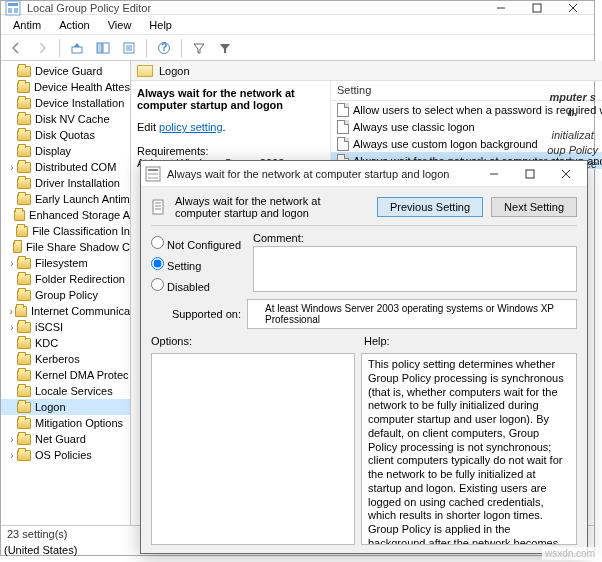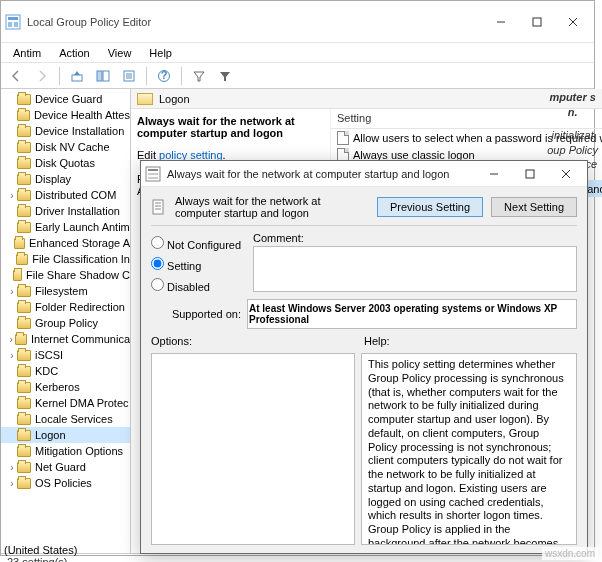--- a/index.html
+++ b/index.html
@@ -1,20 +1,20 @@
 <!DOCTYPE html>
 <html><head>
   <meta charset="utf-8">
   <style>
     * { box-sizing: border-box; margin: 0; padding: 0; font-family: "Segoe UI", Tahoma, sans-serif; font-size: 11px; }
     body { width: 602px; height: 562px; overflow: hidden; position: relative; background: #fff; }
 
     
     .main-window { position: absolute; left: 0; top: 0; width: 595px; height: 556px; border: 1px solid #aaa; background: #fff; }
-    .titlebar { height: 42px; display: flex; align-items: center; padding: 0 4px; border-bottom: 1px solid #e5e5e5; }
+    .titlebar { height: 14px; display: flex; align-items: center; padding: 0 4px; border-bottom: 1px solid #e5e5e5; }
     .titlebar .icon { width: 16px; height: 16px; margin-right: 6px; }
     .titlebar .title { flex: 1; color: #444; }
     .win-controls { display: flex; gap: 2px; }
     .win-btn { width: 34px; height: 22px; display: flex; align-items: center; justify-content: center; color: #666; }
 
     .menubar { height: 20px; display: flex; align-items: center; padding: 0 4px; gap: 2px; border-bottom: 1px solid #e5e5e5; }
     .menubar span { padding: 2px 8px; }
 
     .toolbar { height: 26px; display: flex; align-items: center; padding: 2px 4px; gap: 4px; border-bottom: 1px solid #ccc; }
     .tool { width: 22px; height: 22px; display: flex; align-items: center; justify-content: center; border: 1px solid transparent; }
@@ -53,21 +53,21 @@
     .dlg-row1 .lbl { flex:1; font-weight:normal; }
     .btn { background:#e1e1e1; border:1px solid #adadad; padding:3px 12px; }
     .btn.primary { background:#d6e8f6; border-color:#5a9bd5; }
 
     .cfg-area { display:flex; gap:12px; align-items:flex-start; }
     .radios { display:flex; flex-direction:column; gap:6px; padding-top:4px; }
     .comment-area { flex:1; display:flex; flex-direction:column; gap:2px; }
     .comment-box { height:46px; background:#fff; border:1px solid #bcbcbc; }
 
     .supported { display:flex; align-items:center; gap:6px; }
-    .supported .txt { flex:1; background:#fff; border:1px solid #bcbcbc; padding:3px 1px; height:30px; font-size:10px;font-weight:bold; }
+    .supported .txt { flex:1; background:#fff; border:1px solid #bcbcbc; padding:3px 17px; height:30px; font-size:10px; }
 
     .opt-help-hdr { display:flex; }
     .opt-help-hdr > div { flex:1; }
 
     .opt-help { display:flex; gap:6px; flex:1; min-height:0; }
     .options-box { flex:1; background:#fff; border:1px solid #bcbcbc; }
     .help-box { flex:1; background:#fff; border:1px solid #bcbcbc; padding:4px 6px; overflow:hidden; font-size:10.5px; line-height:1.25; }
 
     .watermark { position:absolute; right:4px; bottom:2px; font-size:10px; color:#bbb; background:rgba(255,255,255,0.8); padding:1px 3px; }
 

